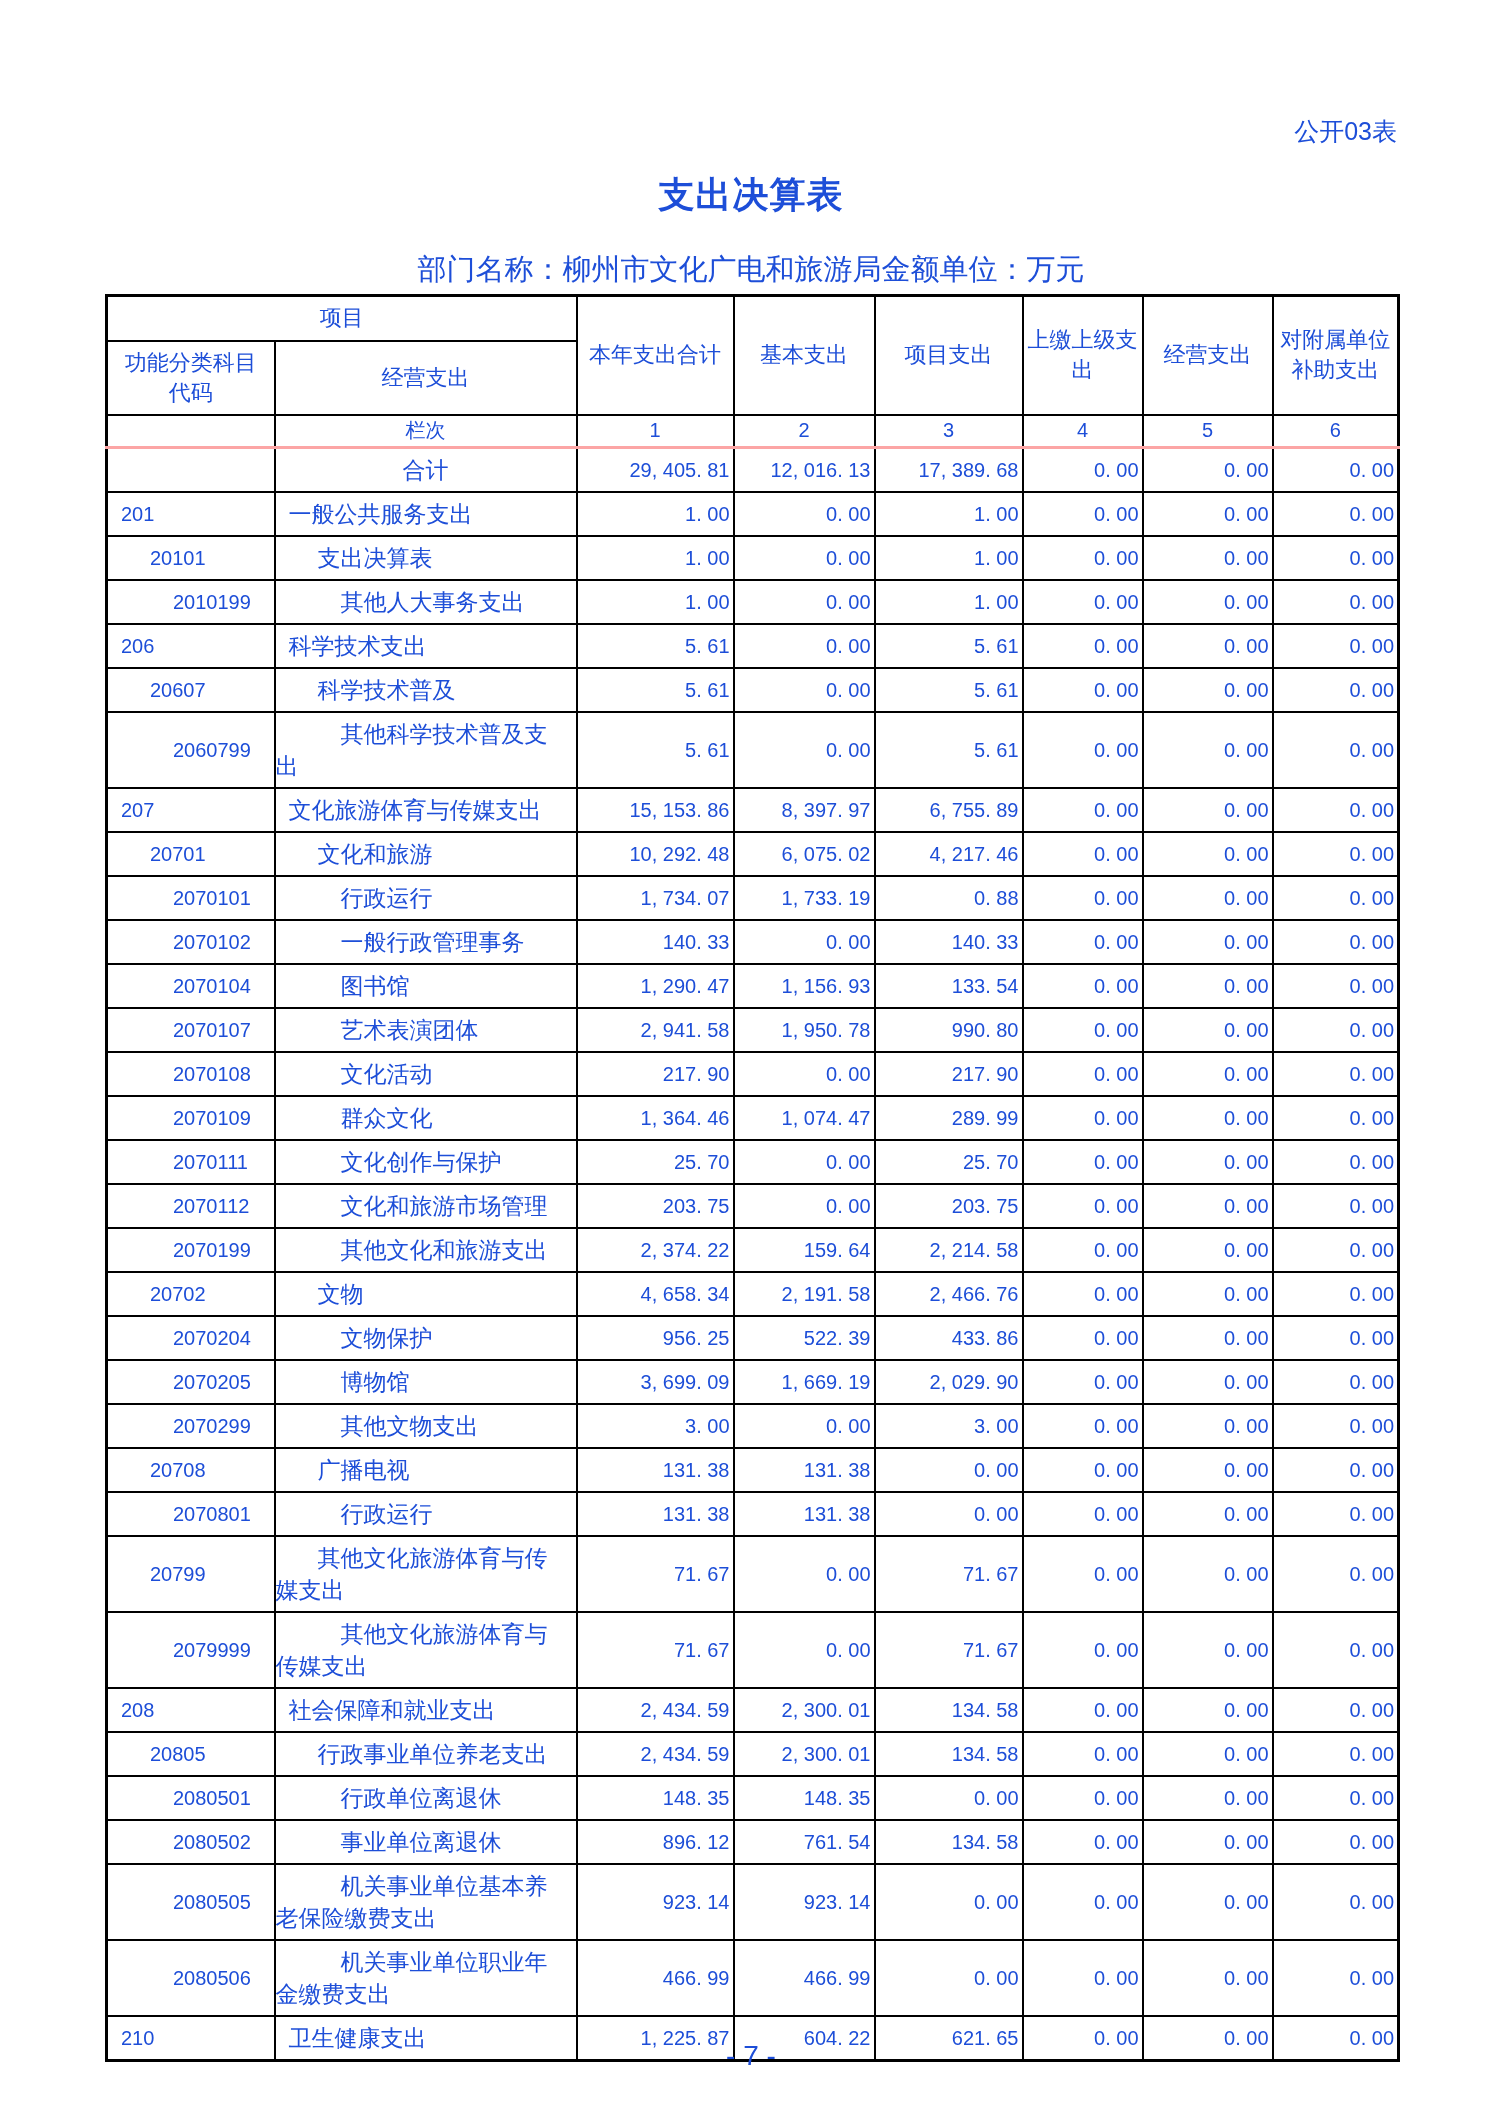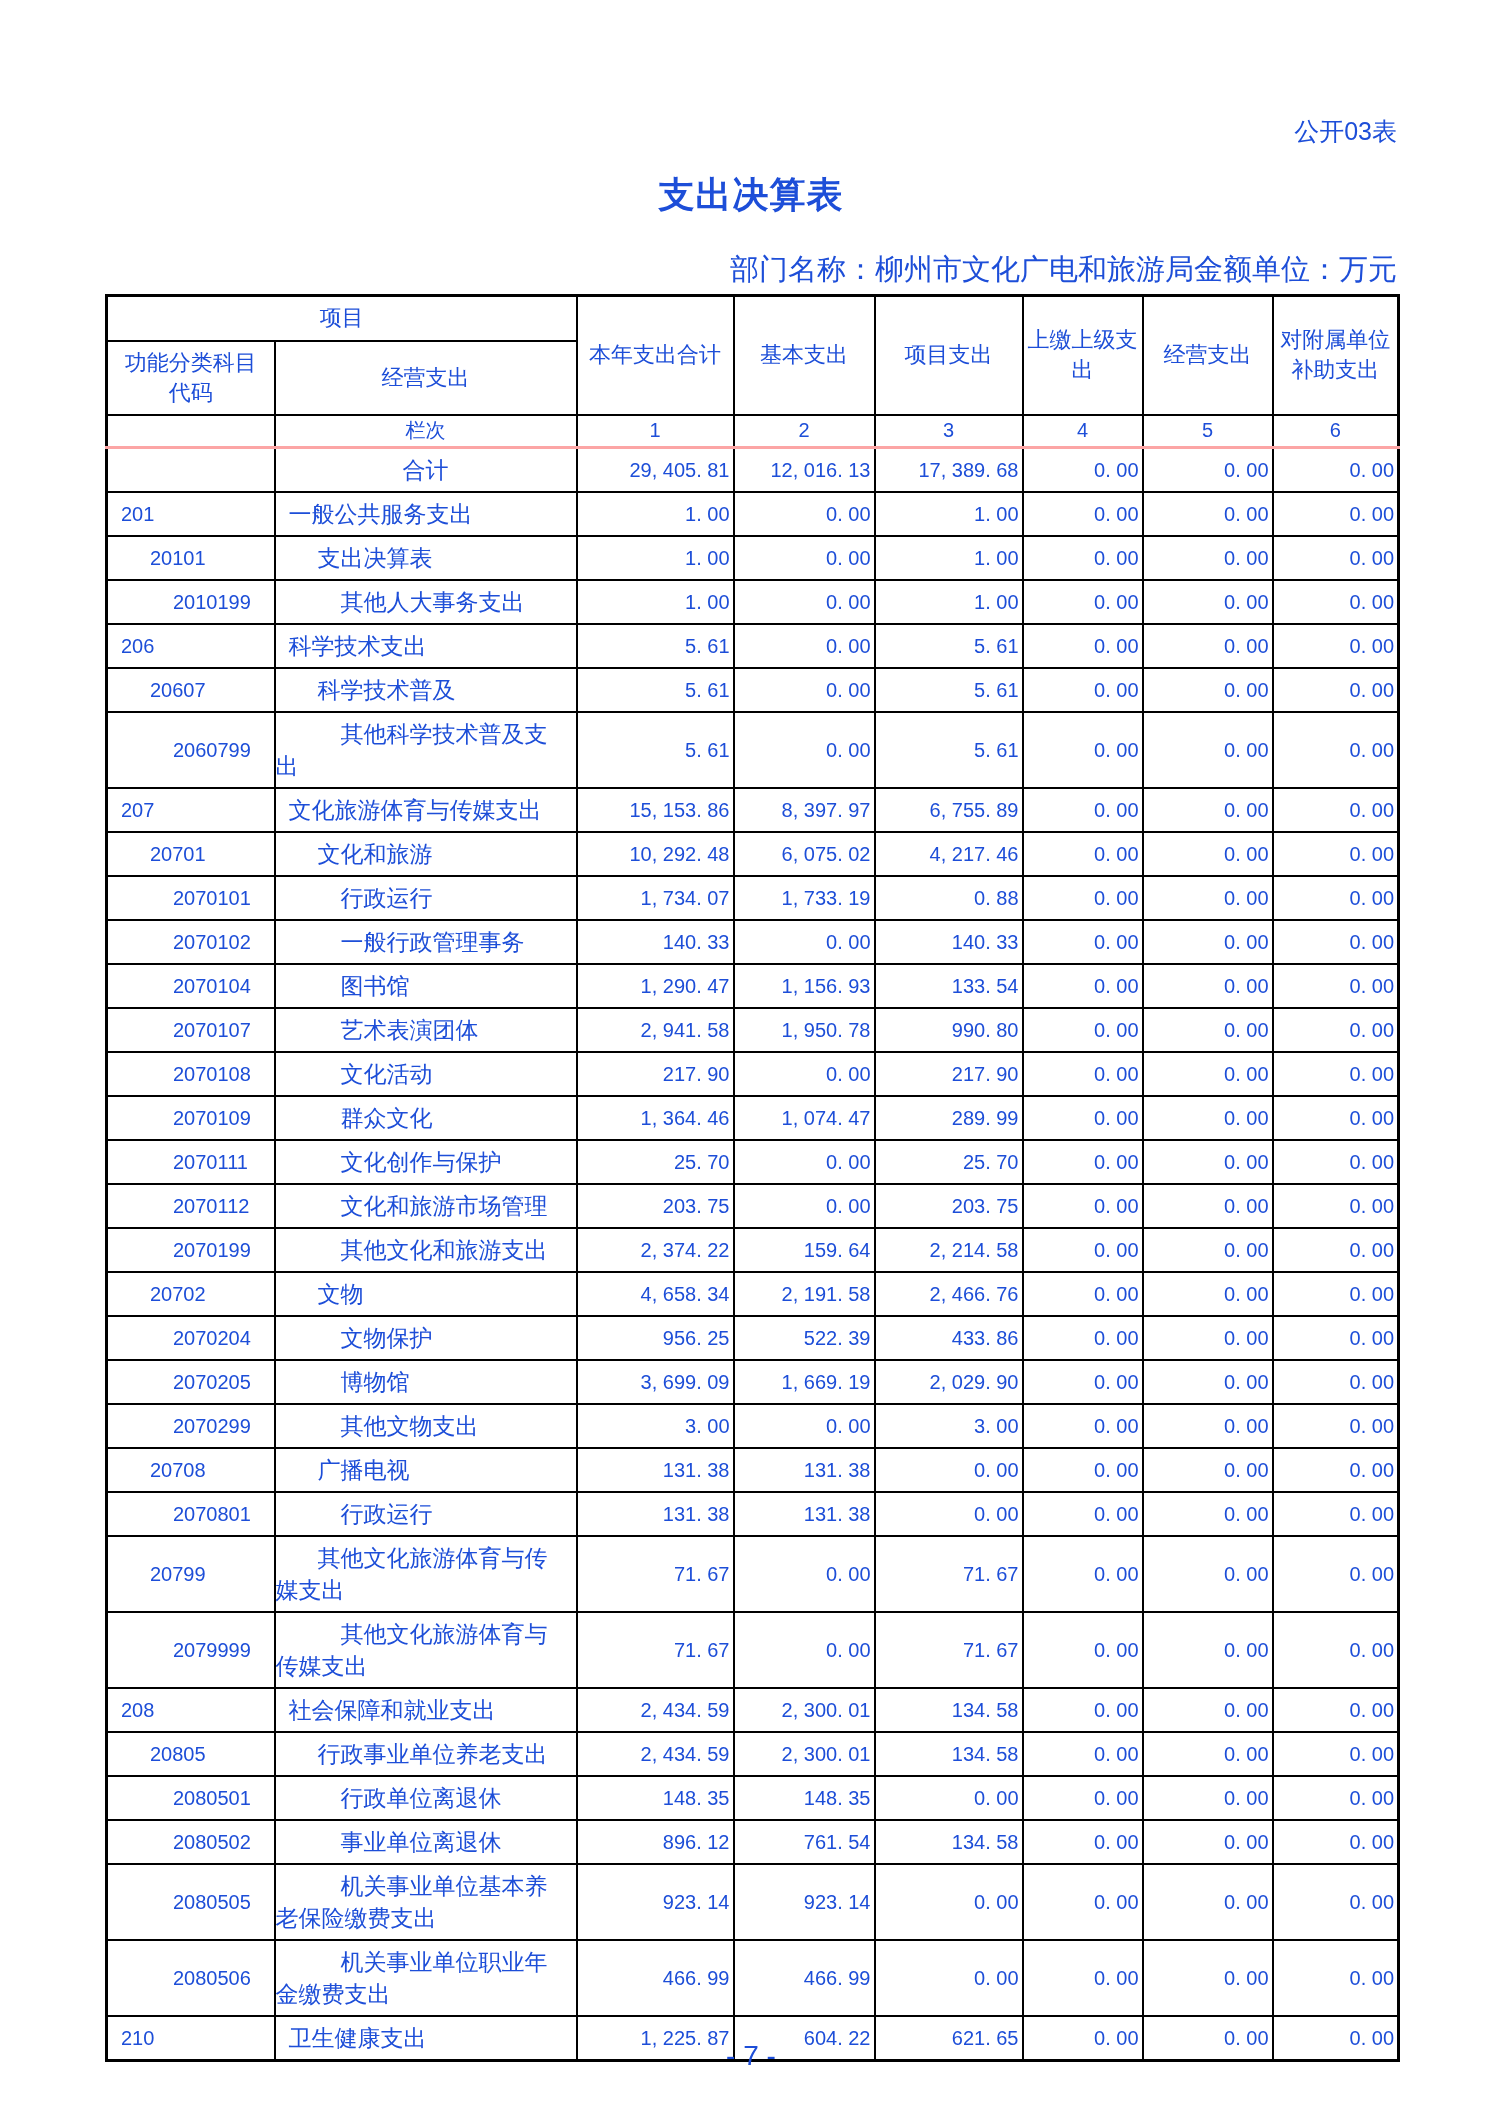--- a/index.html
+++ b/index.html
@@ -10,21 +10,21 @@
   }
   .content{margin-left:105px;width:1292px;padding-top:116px;}
   .form-tag{
     text-align:right;font-size:25px;line-height:31px;
   }
   .title{
     text-align:center;font-size:36px;font-weight:bold;
     margin:24px 0 0 0;letter-spacing:1px;
   }
   .meta-row{
-    display:flex;justify-content:flex-end;align-items:flex-end;
+    display:flex;justify-content:center;align-items:flex-end;
     font-size:29px;margin-top:30px;margin-bottom:4px;
   }
   table.report{
     border-collapse:collapse;table-layout:fixed;width:1292px;
     border:3px solid #000;
   }
   table.report th, table.report td{
     border:2px solid #000;vertical-align:middle;
     font-weight:normal;overflow:hidden;
   }

